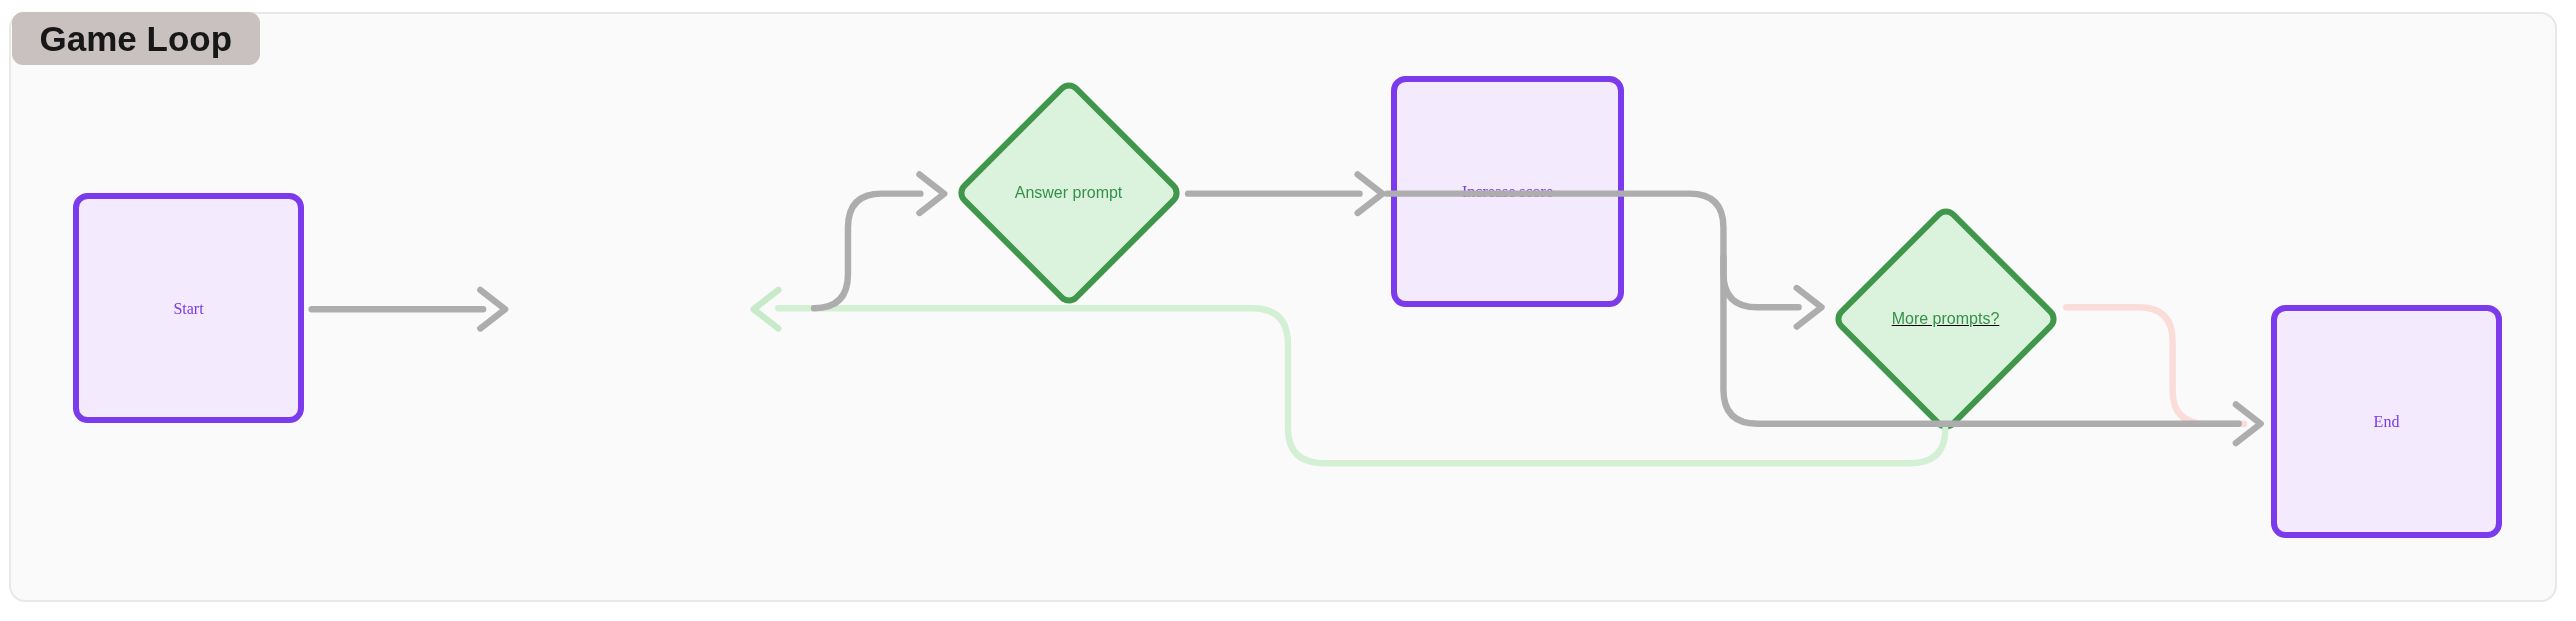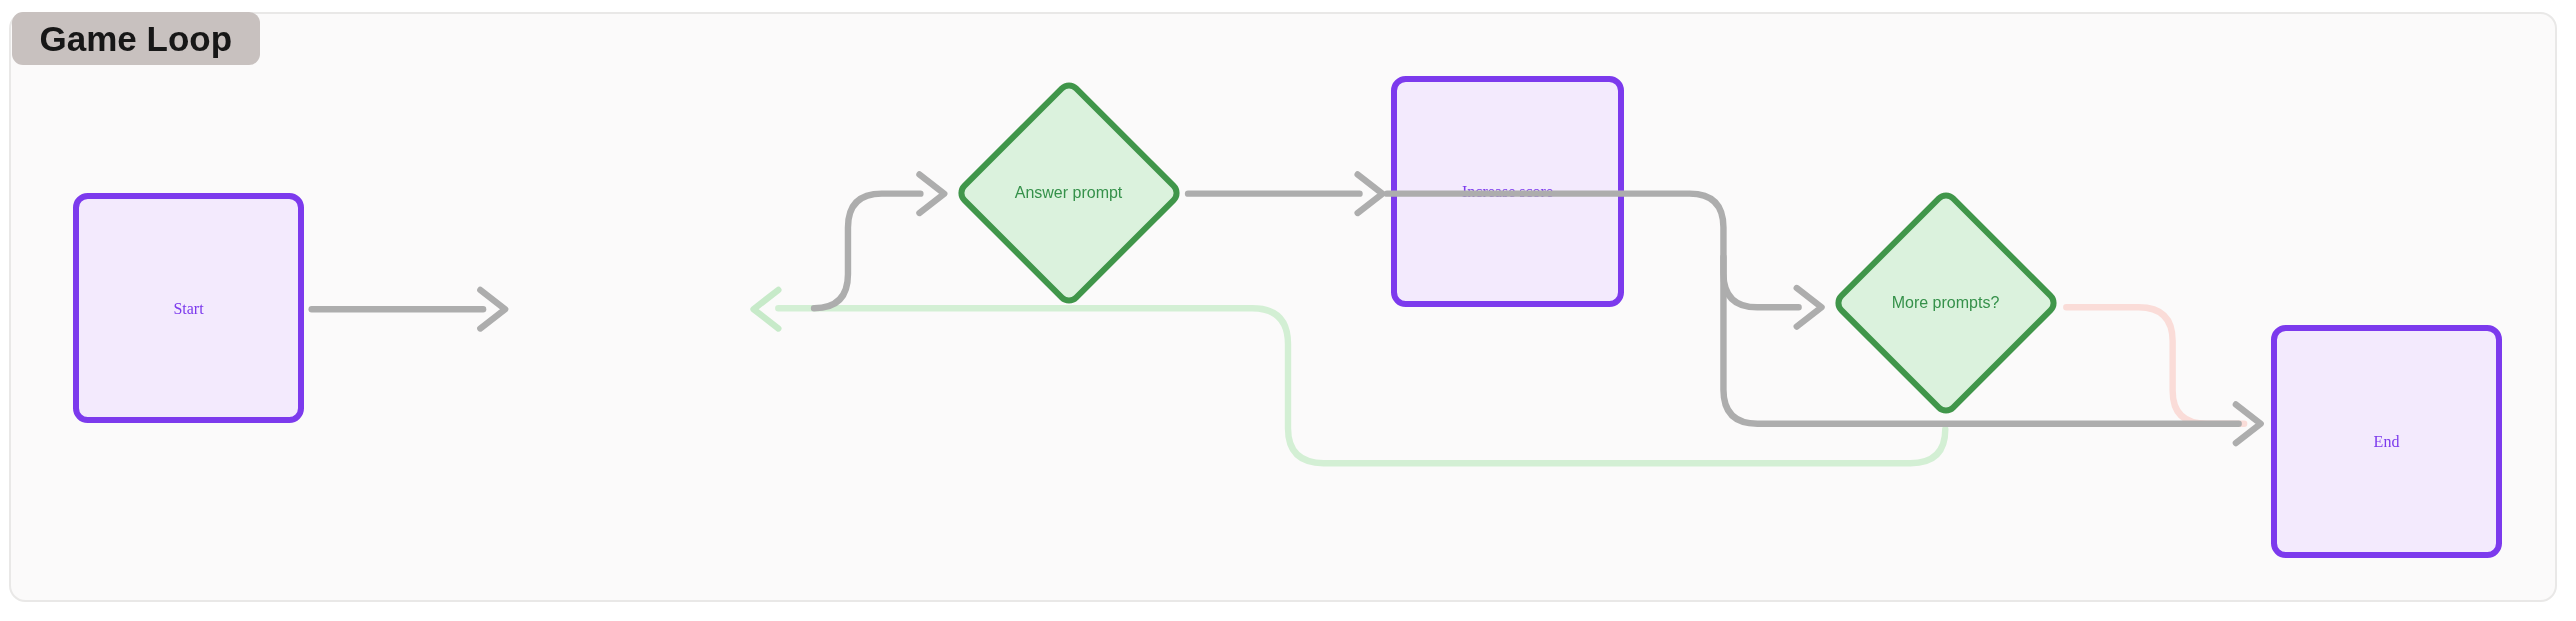--- a/index.html
+++ b/index.html
@@ -46,26 +46,26 @@
     position:absolute;left:50%;top:50%;
     transform:translate(-50%,-50%) rotate(45deg);
     border:6.4px solid var(--green_border,#40964a);
     border-radius:13px;
     background:var(--green_fill,#dbf2dd);
     z-index:1;
   }
 
   .n-start{left:73px;top:193px;width:219px;height:218px;}            
   .n-increase{left:1391px;top:76px;width:221px;height:219px;}
-  .n-end{left:2271px;top:325px;width:219px;height:221px;}
+  .n-end{left:2271px;top:305px;width:219px;height:221px;}
   .n-get{left:511px;top:191px;width:235px;height:235px;}
   .n-get .diamond-shape{width:153px;height:153px;}
   .n-answer{left:952px;top:76px;width:233px;height:233px;}
   .n-answer .diamond-shape{width:152px;height:152px;}
-  .n-more{left:1829px;top:186px;width:233px;height:233px;}
+  .n-more{left:1829px;top:202px;width:233px;height:233px;text-decoration:underline;}
   .n-more .diamond-shape{width:152px;height:152px;}
 
   
   svg.edges{position:absolute;left:0;top:0;z-index:5;pointer-events:none;}
   svg.edges path{fill:none;stroke-width:7;stroke-linecap:round;stroke-linejoin:round;}
   .e-gray{stroke:var(--edge_gray,#adadad);}
   .e-green{stroke:var(--edge_green,#d3efd4);}
   .e-green-arrow{stroke:var(--edge_green_arrow,#c7eac9);}
   .e-pink{stroke:var(--edge_pink,#fadcd8);}
 </style>

